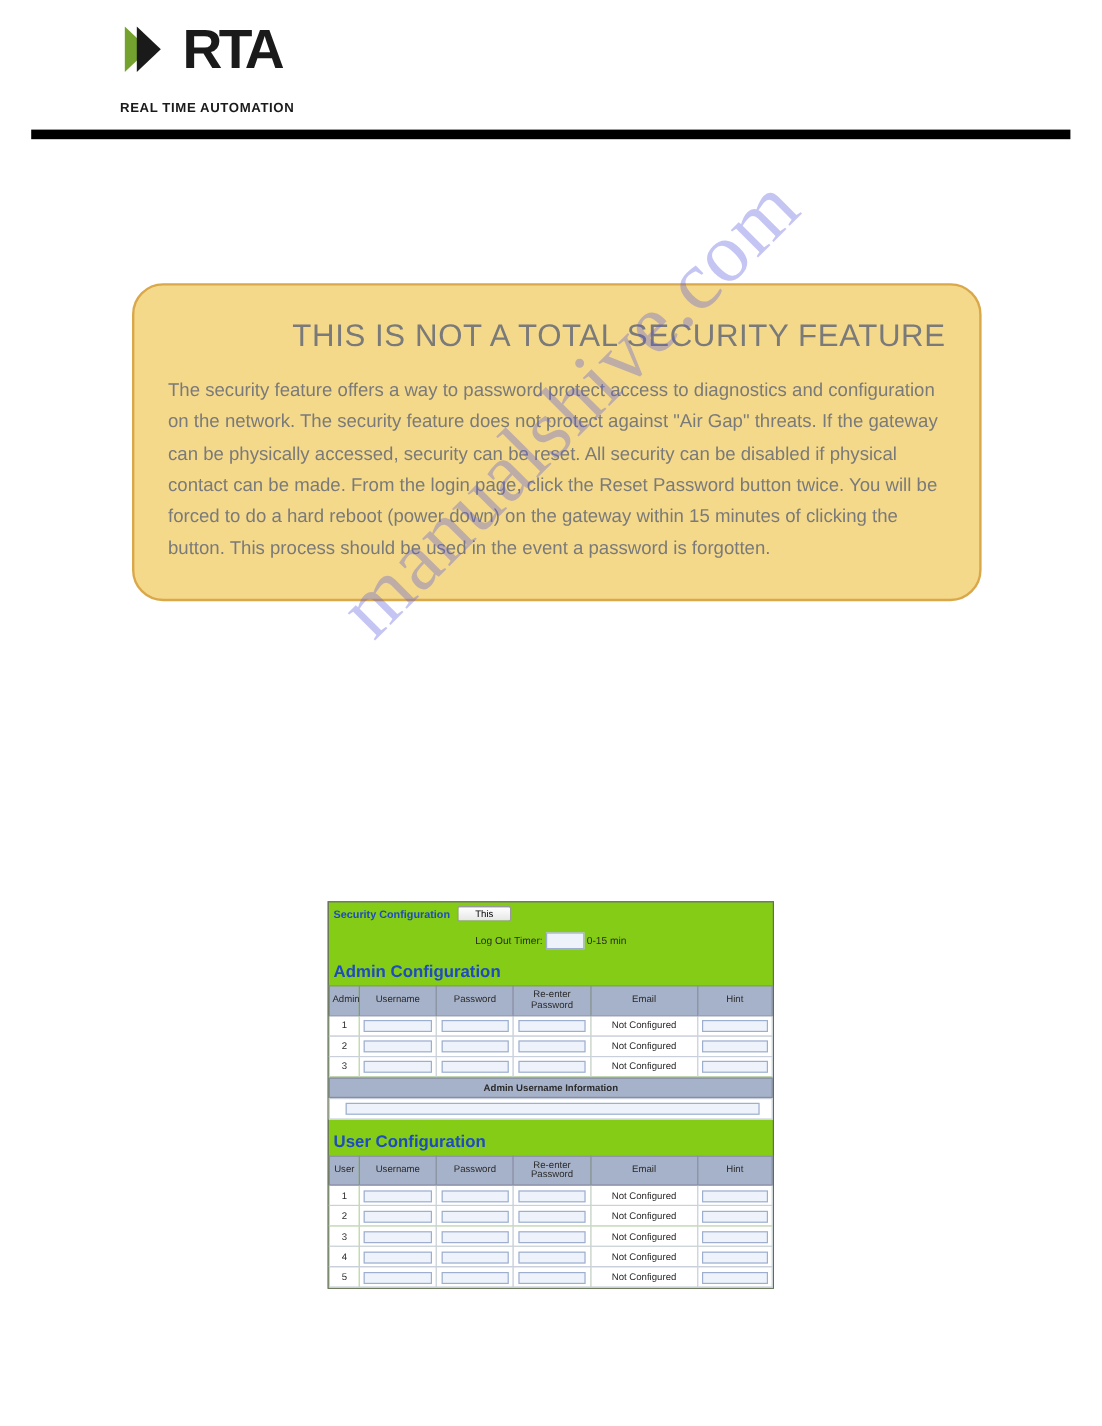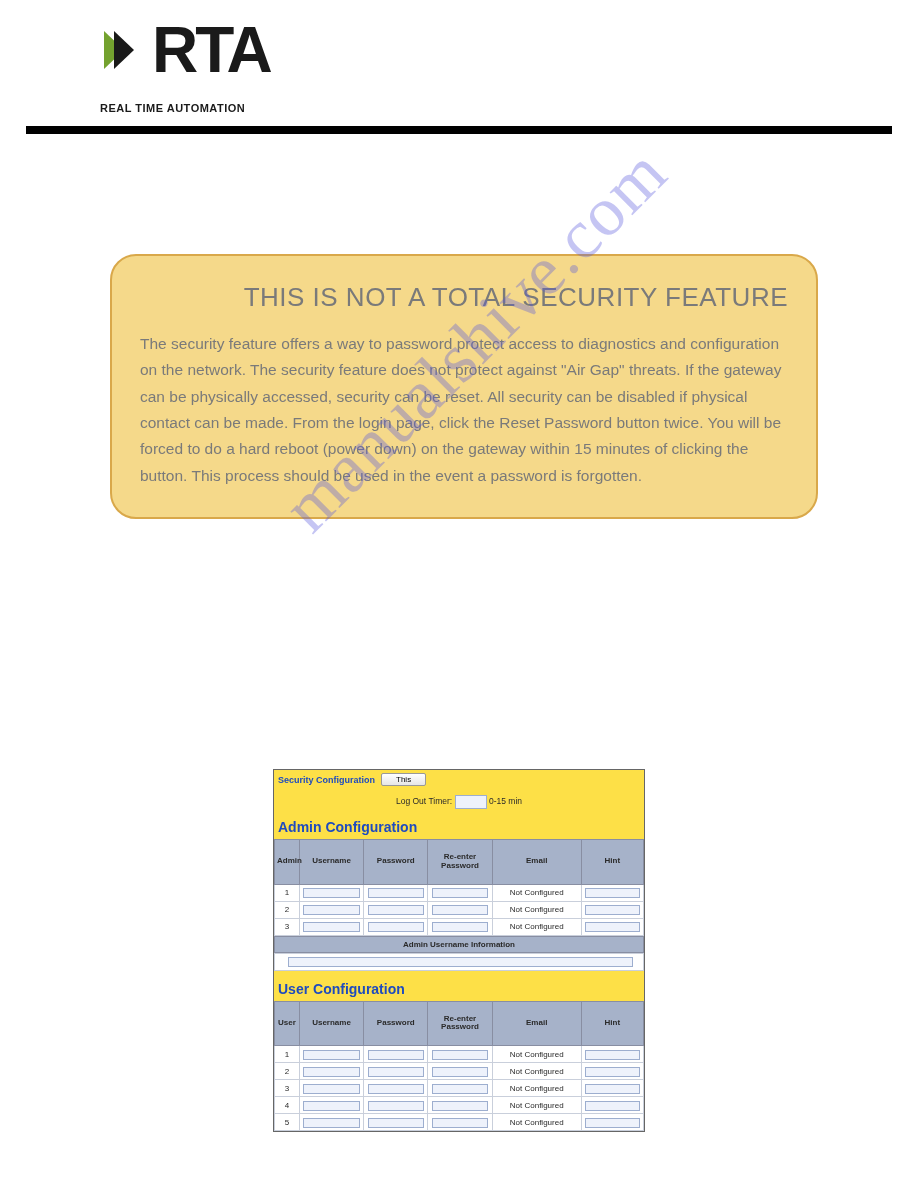--- a/index.html
+++ b/index.html
@@ -26,21 +26,21 @@
     flex-direction: column;
     align-items: flex-start;
   }
   .logo-top {
     display: flex;
     align-items: center;
     line-height: 1;
   }
   .logo-text {
     font-weight: 900;
-    font-size: 64px;
+    font-size: 46px;
     letter-spacing: -3px;
     color: #1a1a1a;
   }
   .logo-sub {
     font-size: 11px;
     font-weight: 700;
     letter-spacing: 0.5px;
     color: #1a1a1a;
     margin-top: 20px;
   }
@@ -94,21 +94,21 @@
     pointer-events: none;
     font-family: Georgia, serif;
     letter-spacing: 1px;
   }
 
   
   .screenshot {
     margin: 250px auto 0 auto;
     width: 370px;
     border: 1px solid #666;
-    background: #fde047;
+    background: #84cc16;
     font-size: 8.5px;
     color: #2a2a2a;
     position: relative;
   }
   .ss-titlebar {
     display: flex;
     align-items: center;
     gap: 6px;
     padding: 3px 4px;
   }
@@ -146,24 +146,24 @@
   }
 
   table.cfg {
     width: 100%;
     border-collapse: collapse;
     table-layout: fixed;
   }
   table.cfg th {
     background: #a6b2c9;
     color: #2a2a2a;
-    font-weight: 700;
+    font-weight: 400;
     font-size: 8px;
     border: 1px solid #888ea2;
-    padding: 13px 2px;
+    padding: 3px 2px;
     text-align: center;
     line-height: 1.1;
   }
   table.cfg td {
     border: 1px solid #c9cfdb;
     padding: 1px 2px;
     text-align: center;
     background: #fff;
     height: 14px;
   }

